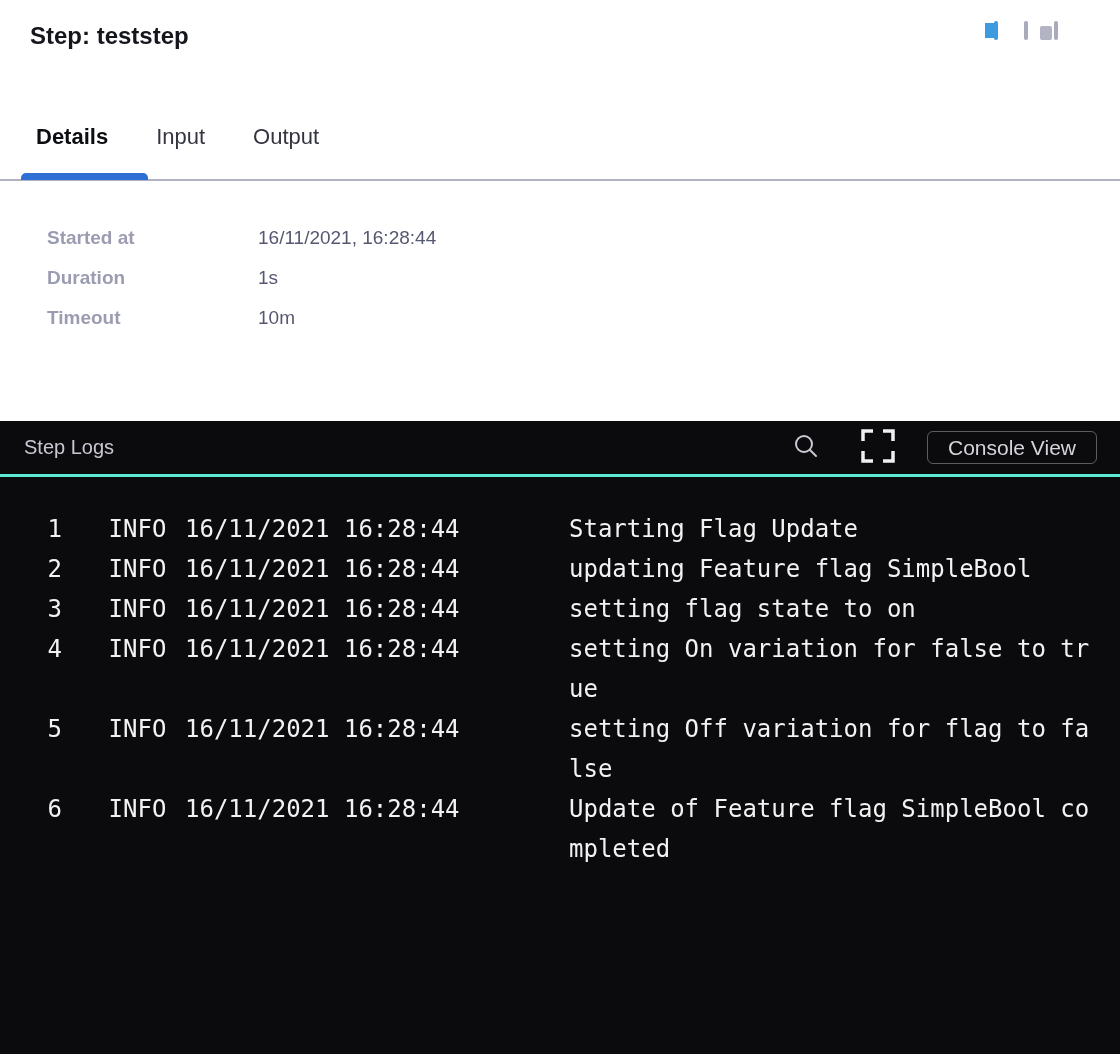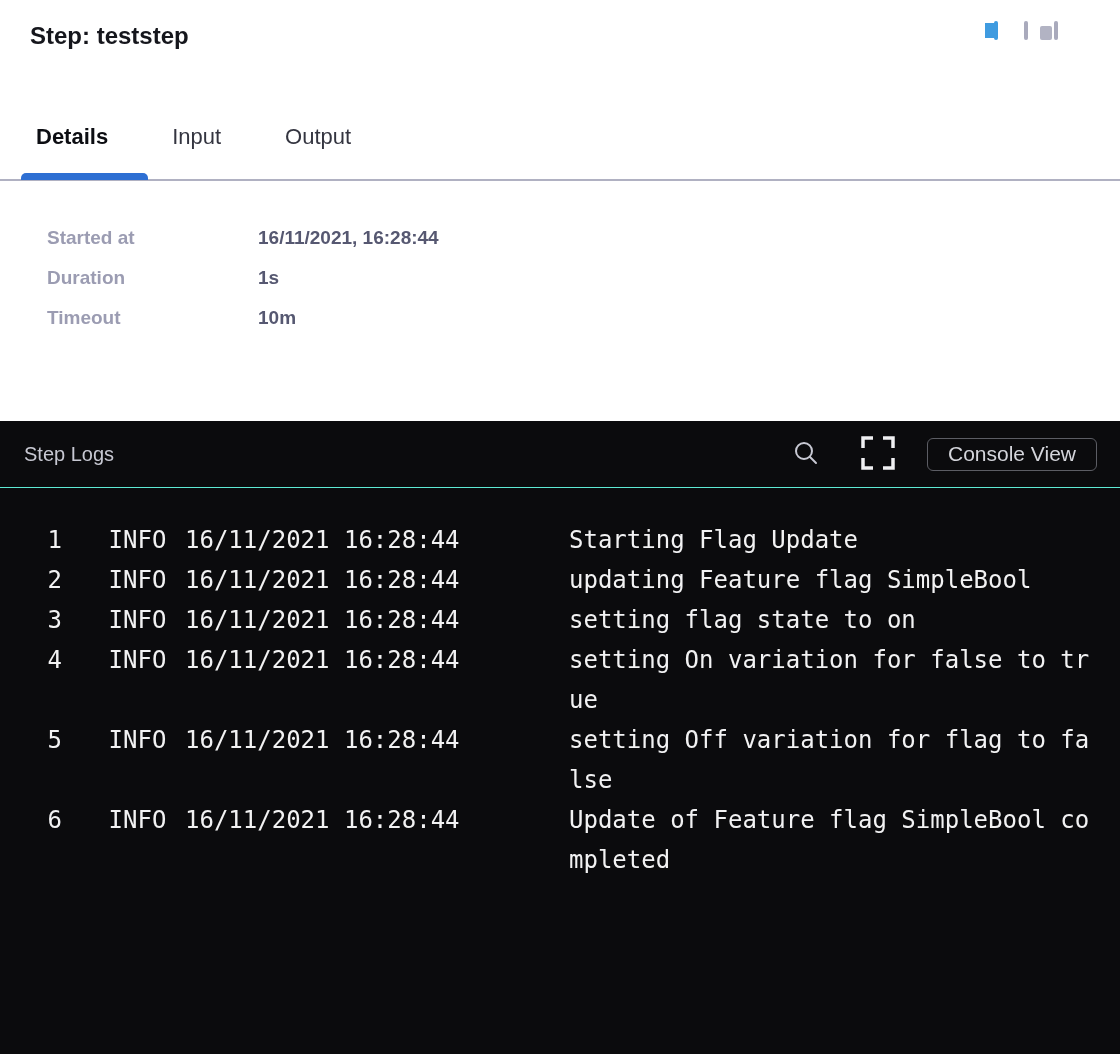--- a/index.html
+++ b/index.html
@@ -40,21 +40,21 @@
   .win-icon.floatv .innerrect {
     position: absolute; right: 4px; top: 3px; width: 12px; height: 14px;
     background: #b2b3c3; border-radius: 2px;
   }
   .win-icon.floatv .dashmark {
     position: absolute; right: 4px; bottom: 2px; width: 9px; height: 2px;
     background: #b2b3c3;
   }
   .minimize-dash { width: 24px; height: 5px; border-radius: 3px; background: #a9aabc; }
 
-  .tabs { position: absolute; top: 121px; left: 36px; display: flex; gap: 64px; }
+  .tabs { position: absolute; top: 121px; left: 36px; display: flex; gap: 48px; }
   .tab {
     font-size: 22px; line-height: 32px; color: #343540;
     background: none; border: none; cursor: pointer;
     font-family: "Liberation Sans", sans-serif;
   }
   .tab.active { font-weight: 700; color: #0c0d12; }
 
   .tab-underline {
     position: absolute; top: 173px; left: 21px; width: 127px; height: 7px;
     background: #2e6fd3; border-radius: 5px 5px 0 0; z-index: 2;
@@ -63,31 +63,31 @@
     position: absolute; top: 179px; left: 0; width: 1120px; height: 2px;
     background: #b0b1c2;
   }
 
   .details-grid { position: absolute; top: 218px; left: 47px; }
   .detail-row { line-height: 40px; font-size: 19px; }
   .detail-label {
     display: inline-block; width: 211px;
     color: #9b9cb2; font-weight: 700;
   }
-  .detail-value { color: #565871; font-weight: 700; }
+  .detail-value { color: #565871; font-weight: 400; }
 
   
   .logs-section {
     width: 1120px; height: 633px;
     background: #0b0b0d; color: #f2f2f3;
   }
   .logs-header {
-    height: 67px; display: flex; align-items: center;
+    height: 56px; display: flex; align-items: center;
     padding: 0 23px 0 24px;
-    border-bottom: 1px solid #5eead4;
+    border-bottom: 3px solid #5eead4;
   }
   .logs-title { font-size: 20px; color: #c7c8d2; font-weight: 400; }
   .spacer { flex: 1; }
   .search-btn { margin-right: 42px; }
   .expand-btn { margin-right: 31px; }
   .console-view-btn {
     height: 33px; padding: 0 20px;
     background: transparent;
     border: 1.5px solid #5c5d64; border-radius: 6px;
     color: #d4d5db; font-size: 21px; line-height: 30px;

